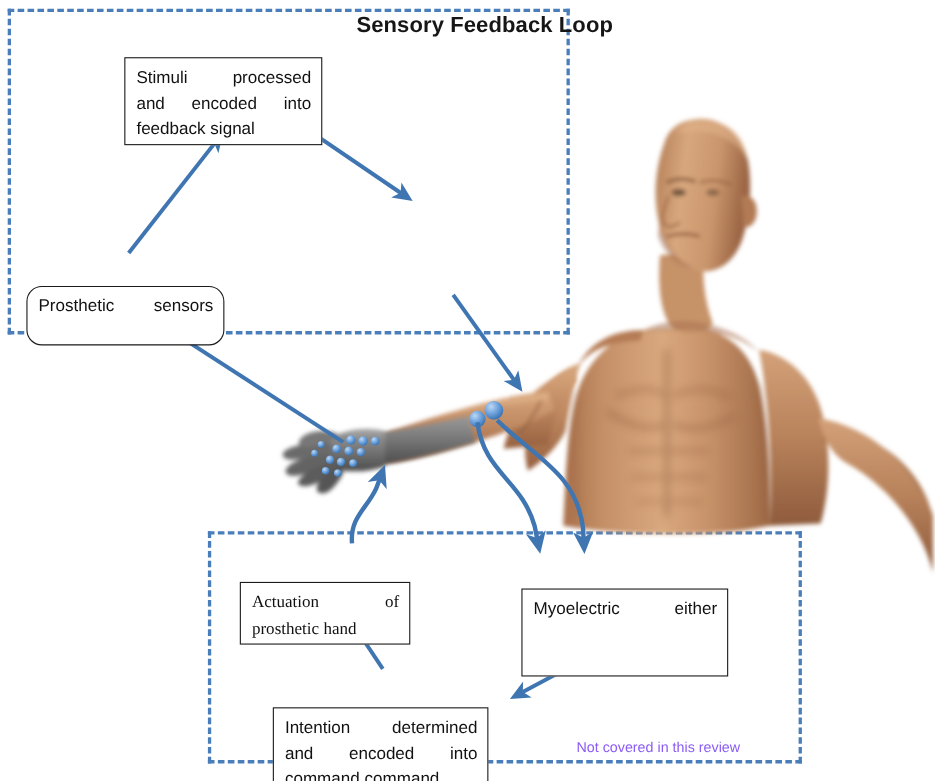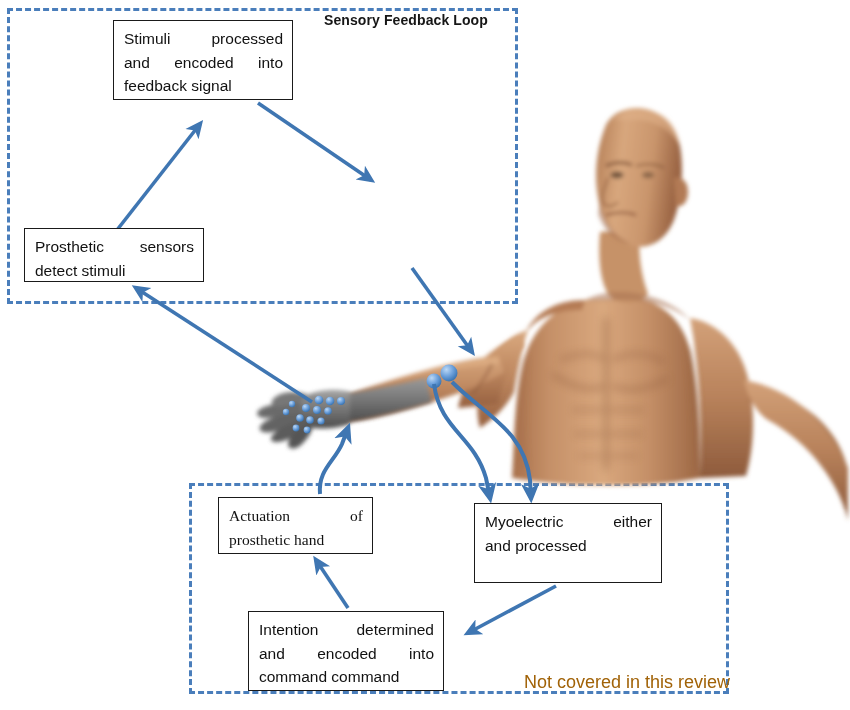--- a/index.html
+++ b/index.html
@@ -20,57 +20,58 @@
     border:3px dashed #4a7ebb;
     box-sizing:border-box;
     background:transparent;
   }
   #loop-sensory{ left:7px;  top:8px;   width:511px; height:296px; }
   #loop-feedfwd{ left:189px;top:483px; width:540px; height:211px; }
 
   .loop-label{
     position:absolute;
     font-weight:bold;
-    font-size:14px;
+    font-size:20px;
     color:#161616;
     letter-spacing:.1px;
     white-space:nowrap;
   }
   #label-sensory{ left:324px; top:12px; }
   #label-feedfwd{ left:516px; top:652px; }
   .loop-sublabel{
     position:absolute;
-    font-size:18px;
-    color:#a16207;
+    font-size:13px;
+    color:#8b5cf6;
     white-space:nowrap;
   }
   #sublabel-feedfwd{ left:524px; top:672px; }
 
   
   .pbox{
     position:absolute;
     border:1.4px solid #1a1a1a;
     background:#ffffff;
     box-sizing:border-box;
     padding:6px 9px 6px 10px;
     font-size:15.5px;
     line-height:1.52;
     color:#111;
     text-align:justify;
     text-align-last:left;
     z-index:6;
+    margin-top:32px;
   }
   .pbox span{display:block;}
   .pbox .just{
     text-align:justify;
     text-align-last:justify;
   }
 
   #box-stimuli      { left:113px; top:20px;  width:180px; height:80px; }
-  #box-sensors      { left:24px;  top:228px; width:180px; height:54px; }
+  #box-sensors      { left:24px;  top:228px; width:180px; height:54px;border-radius:14px; }
   #box-stimulation  { left:255px; top:186px; width:239px; height:80px; }
   #box-actuation    { left:218px; top:497px; width:155px; height:57px;font-family:Liberation Serif, serif; }
   #box-myoelectric  { left:474px; top:503px; width:188px; height:80px; }
   #box-intention    { left:248px; top:611px; width:196px; height:80px; }
 
   
   #figure-layer{
     position:absolute; left:0; top:0; width:850px; height:710px;
     pointer-events:none; z-index:3;
   }
@@ -306,37 +307,35 @@
   <div class="loop-label" id="label-sensory">Sensory Feedback Loop</div>
 
   <div class="pbox" id="box-stimuli">
     <span class="just">Stimuli processed</span>
     <span class="just">and encoded into</span>
     <span>feedback signal</span>
   </div>
 
   <div class="pbox" id="box-sensors">
     <span class="just">Prosthetic sensors</span>
-    <span>detect stimuli</span>
   </div>
 
 
   <div class="loop-box" id="loop-feedfwd"></div>
 
 
   <div class="loop-sublabel" id="sublabel-feedfwd">Not covered in this review</div>
 
   <div class="pbox" id="box-actuation">
     <span class="just">Actuation of</span>
     <span>prosthetic hand</span>
   </div>
 
   <div class="pbox" id="box-myoelectric">
     <span class="just">Myoelectric either</span>
-    <span>and processed</span>
   </div>
 
   <div class="pbox" id="box-intention">
     <span class="just">Intention determined</span>
     <span class="just">and encoded into</span>
     <span>command command</span>
   </div>
 
 </div>
 

